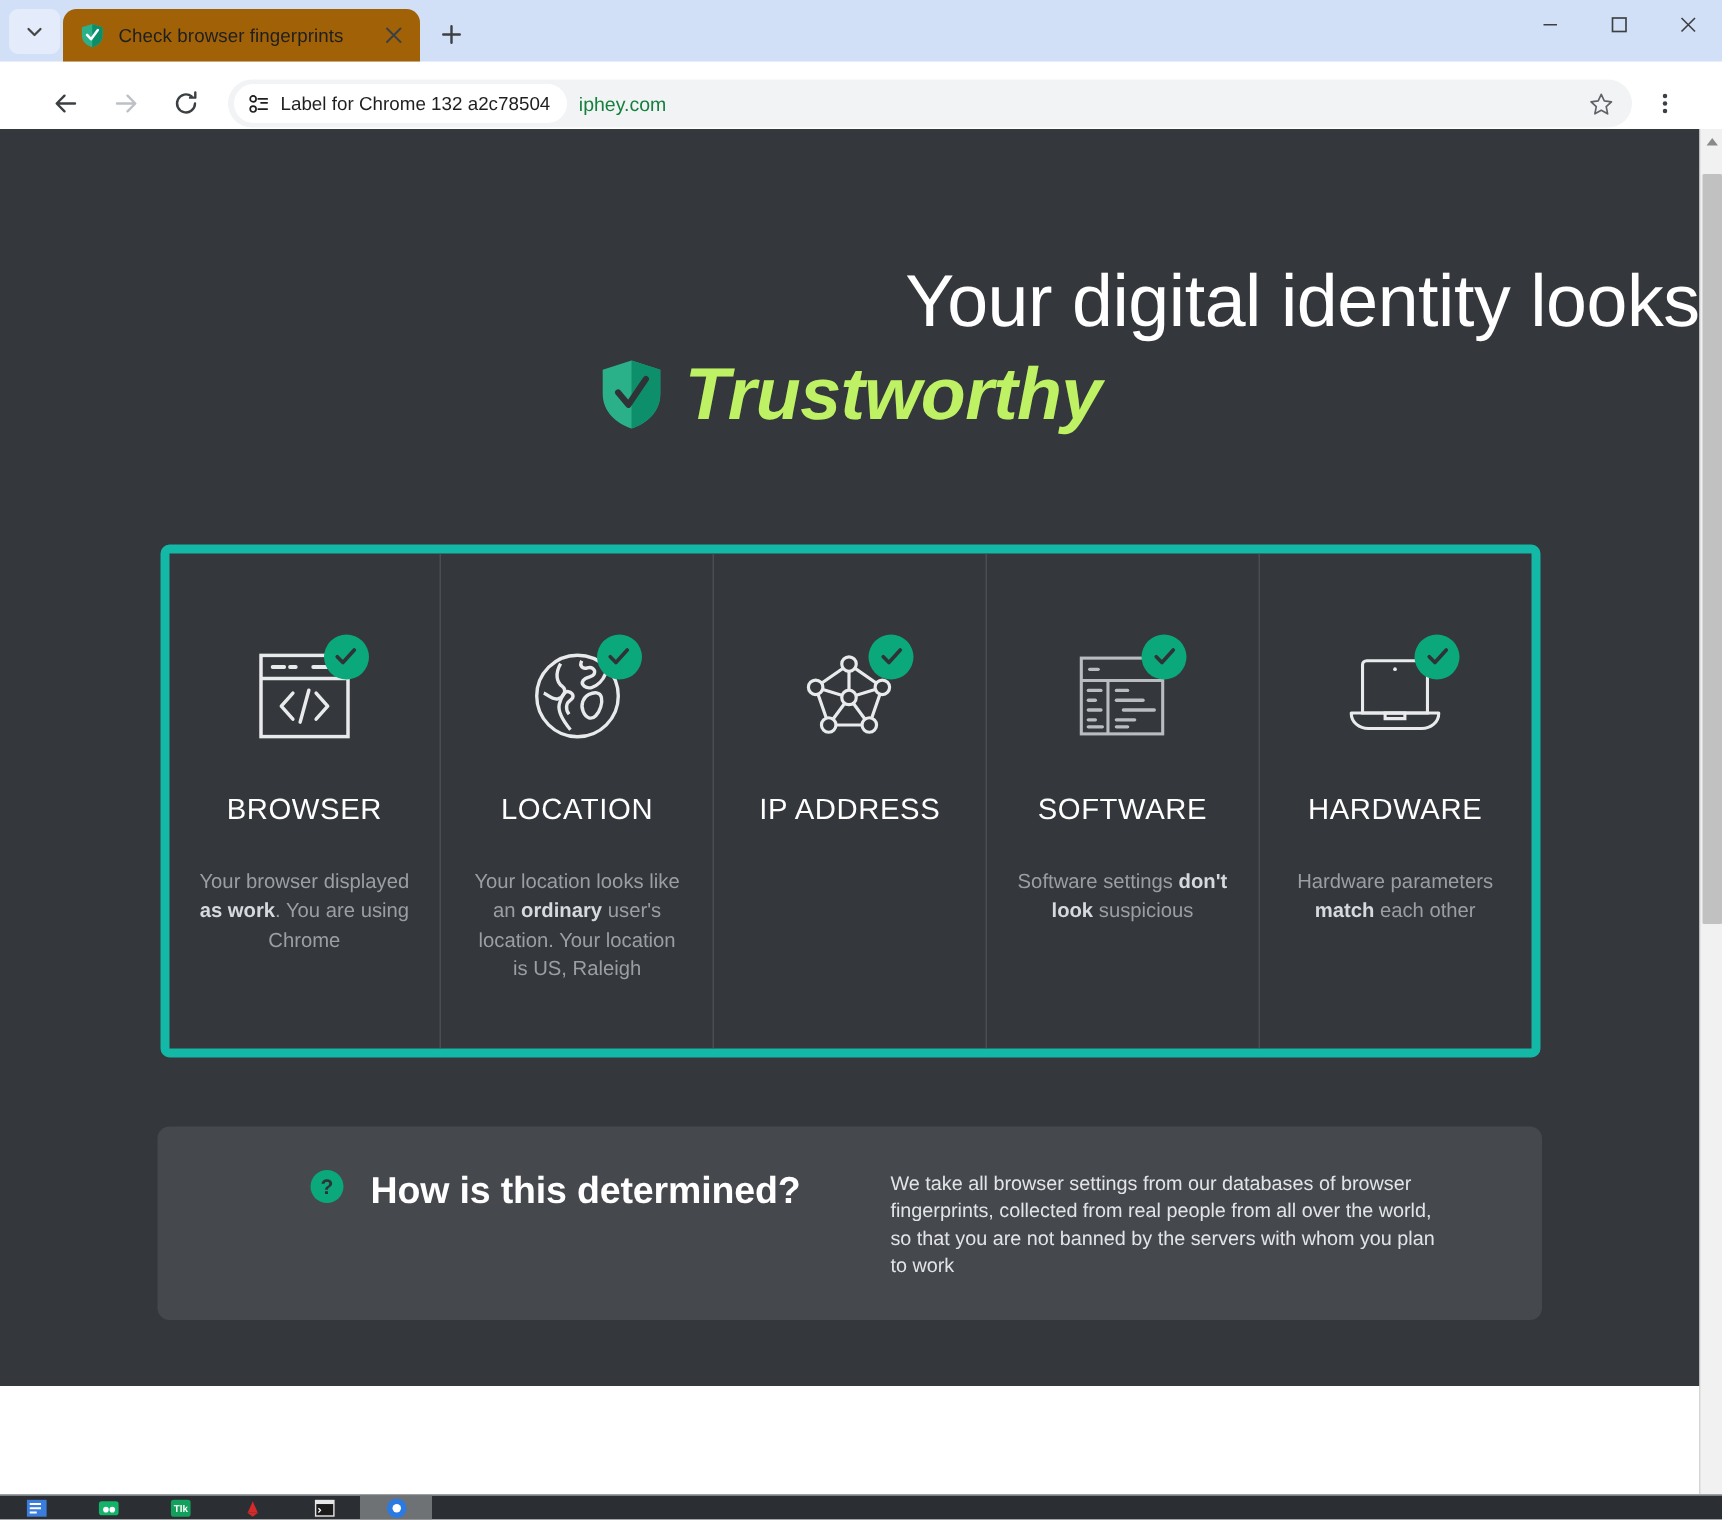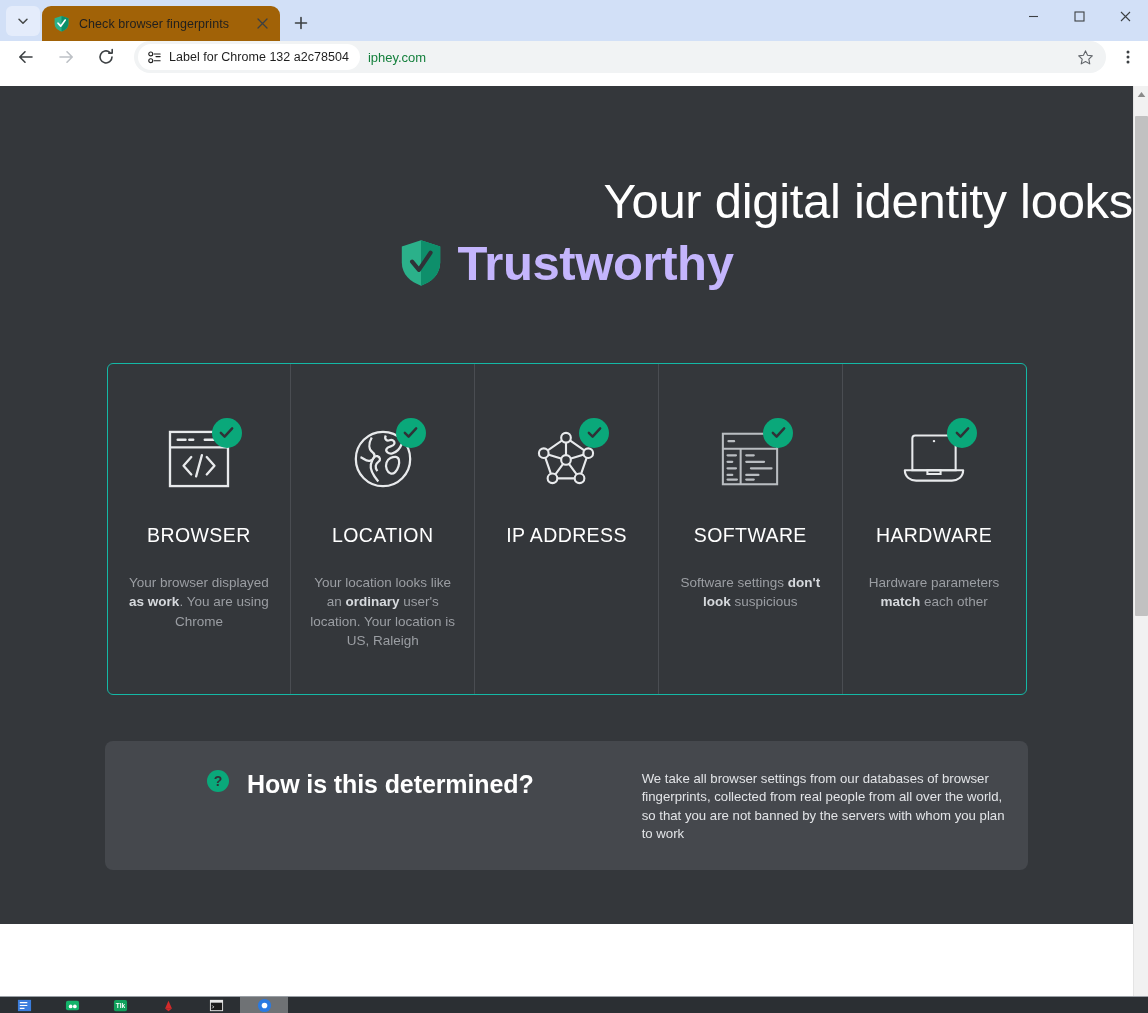--- a/index.html
+++ b/index.html
@@ -76,22 +76,22 @@
   .wc {
     width: 46px; height: 32px;
     display: flex; align-items: center; justify-content: center;
     cursor: pointer;
   }
 
   
   .toolbar {
     height: 45px;
     background: #ffffff;
-    display: flex; align-items: flex-start;
-    padding: 0 6px;
+    display: flex; align-items: flex-end;
+    padding: 0 24px;
     border-bottom: 1px solid #ffffff;
   }
   .tb-btn {
     width: 32px; height: 32px; margin: 0 4px;
     border-radius: 50%;
     display: flex; align-items: center; justify-content: center;
     cursor: pointer;
   }
   .omnibox {
     flex: 1 1 auto;
@@ -175,30 +175,31 @@
     font-weight: 400;
     letter-spacing: -0.3px;
   }
   .hero-line2 {
     margin-top: 6px;
     display: flex; align-items: center; justify-content: center;
     gap: 14px;
   }
   .hero-verdict {
     font-size: 49px;
-    color: #c4b5fd;
+    color: #bef264;
     font-weight: 700;
     letter-spacing: -0.4px;
+    font-style: italic;
   }
 
   
   .cards {
     margin: 72px auto 0;
     width: 920px;
-    border: 1px solid #14b8a6;
+    border: 6px solid #14b8a6;
     border-radius: 6px;
     display: flex;
     overflow: hidden;
   }
   .card {
     flex: 1 1 0;
     padding: 58px 12px 26px;
     text-align: center;
     border-right: 1px solid #4a4d52;
     min-height: 330px;
@@ -250,21 +251,21 @@
     margin-left: 102px;
     flex: 0 0 22px;
   }
   .info-title {
     font-size: 25px; font-weight: 700; color: #ffffff;
     margin-left: 18px;
     white-space: nowrap;
     letter-spacing: -0.1px;
   }
   .info-body {
-    margin-left: 108px;
+    margin-left: 60px;
     max-width: 372px;
     font-size: 13.2px;
     line-height: 18.5px;
     color: #e2e4e7;
   }
 
   
   .taskbar {
     position: absolute; left: 0; bottom: 0;
     width: 1148px; height: 16px;

